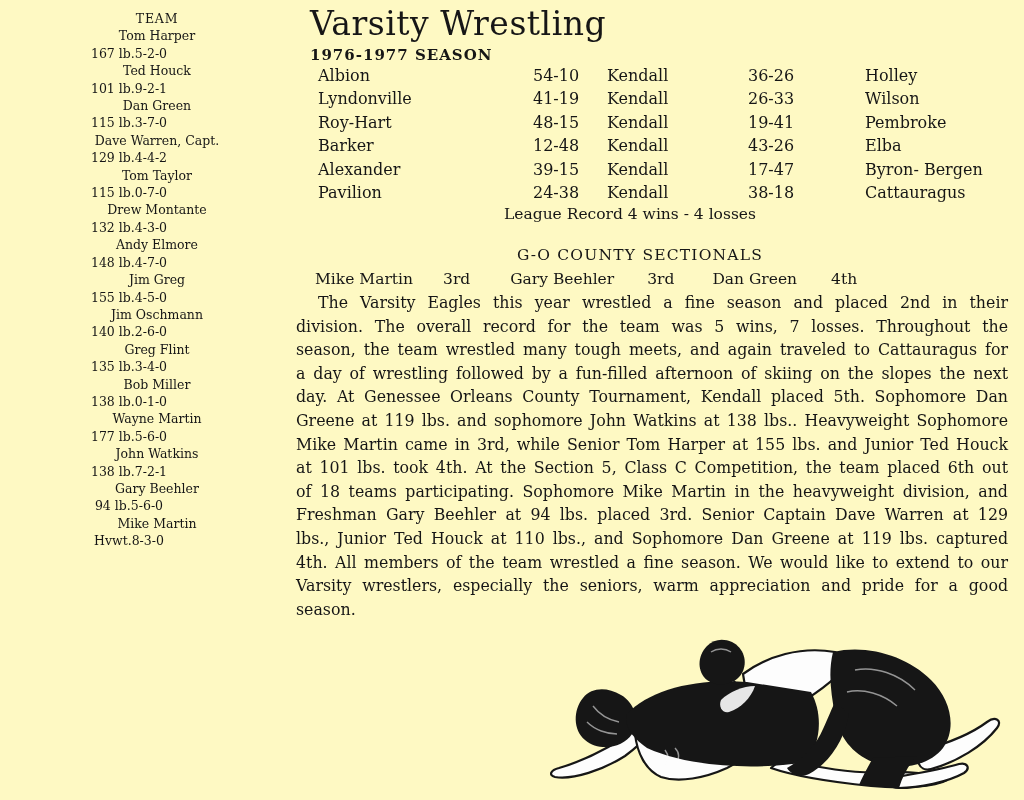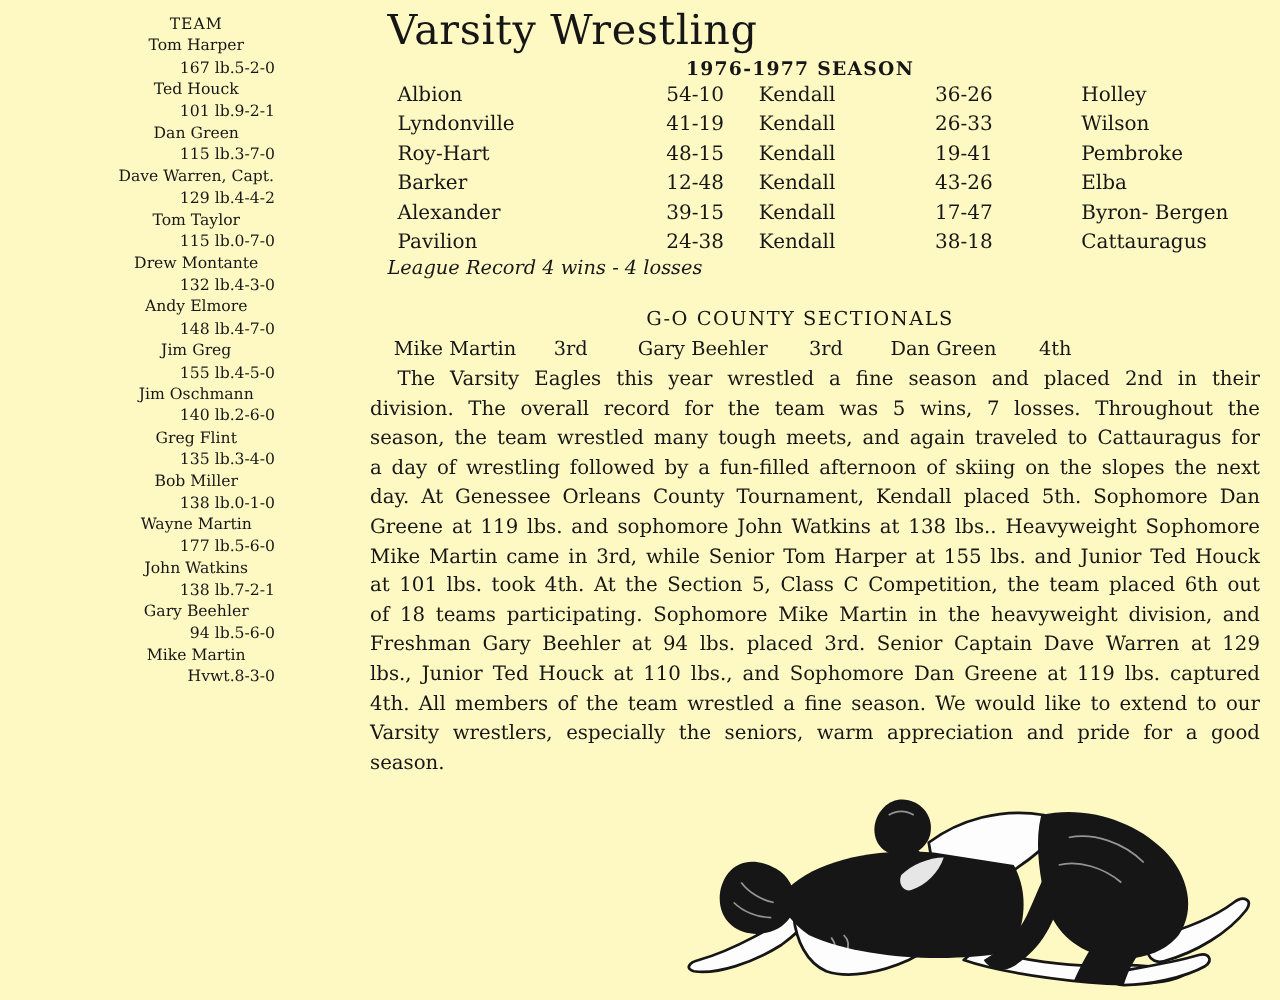--- a/index.html
+++ b/index.html
@@ -8,34 +8,34 @@
     background:#fef9c3; color:#161616; overflow:hidden;
     font-family:"DejaVu Serif", serif;
   }
 
   
   .roster { position:absolute; left:38px; top:10px; width:182px;
             font-size:12.5px; line-height:17.4px; }
   .roster-header { position:relative; left:28px; text-align:center;
                    letter-spacing:0.8px; white-space:nowrap; }
   .r-name  { position:relative; left:28px; text-align:center; white-space:nowrap; }
-  .r-stats { display:flex; justify-content:flex-end; white-space:nowrap; }
+  .r-stats { display:flex; justify-content:center; white-space:nowrap; }
 
   
   .title    { position:absolute; left:310px; top:4px;  width:660px; text-align:left;
               font-size:33px; letter-spacing:0.5px; }
-  .subtitle { position:absolute; left:310px; top:46px; width:660px; text-align:center;
+  .subtitle { position:absolute; left:310px; top:46px; width:660px; text-align:left;
               font-size:15px; font-weight:bold; letter-spacing:1px; }
 
   .results  { position:absolute; left:318px; top:64px; font-size:16px; line-height:23.4px; }
   .results-row { display:grid; grid-template-columns:215px 74px 141px 117px auto;
                  white-space:nowrap; }
 
   .league-record { position:absolute; left:310px; top:205px; width:640px;
-                   text-align:left; font-size:15.5px;font-style:italic; }
+                   text-align:center; font-size:15.5px; }
 
   .sectionals-title { position:absolute; left:310px; top:246px; width:660px;
                       text-align:center; font-size:15.5px; letter-spacing:1.2px; }
 
   .placers { position:absolute; left:315px; top:270px; font-size:15.5px;
              display:flex; white-space:nowrap; }
   .gap30 { margin-left:30px; }
   .gap40 { margin-left:40px; }
   .gap33 { margin-left:33px; }
   .gap38 { margin-left:38px; }

